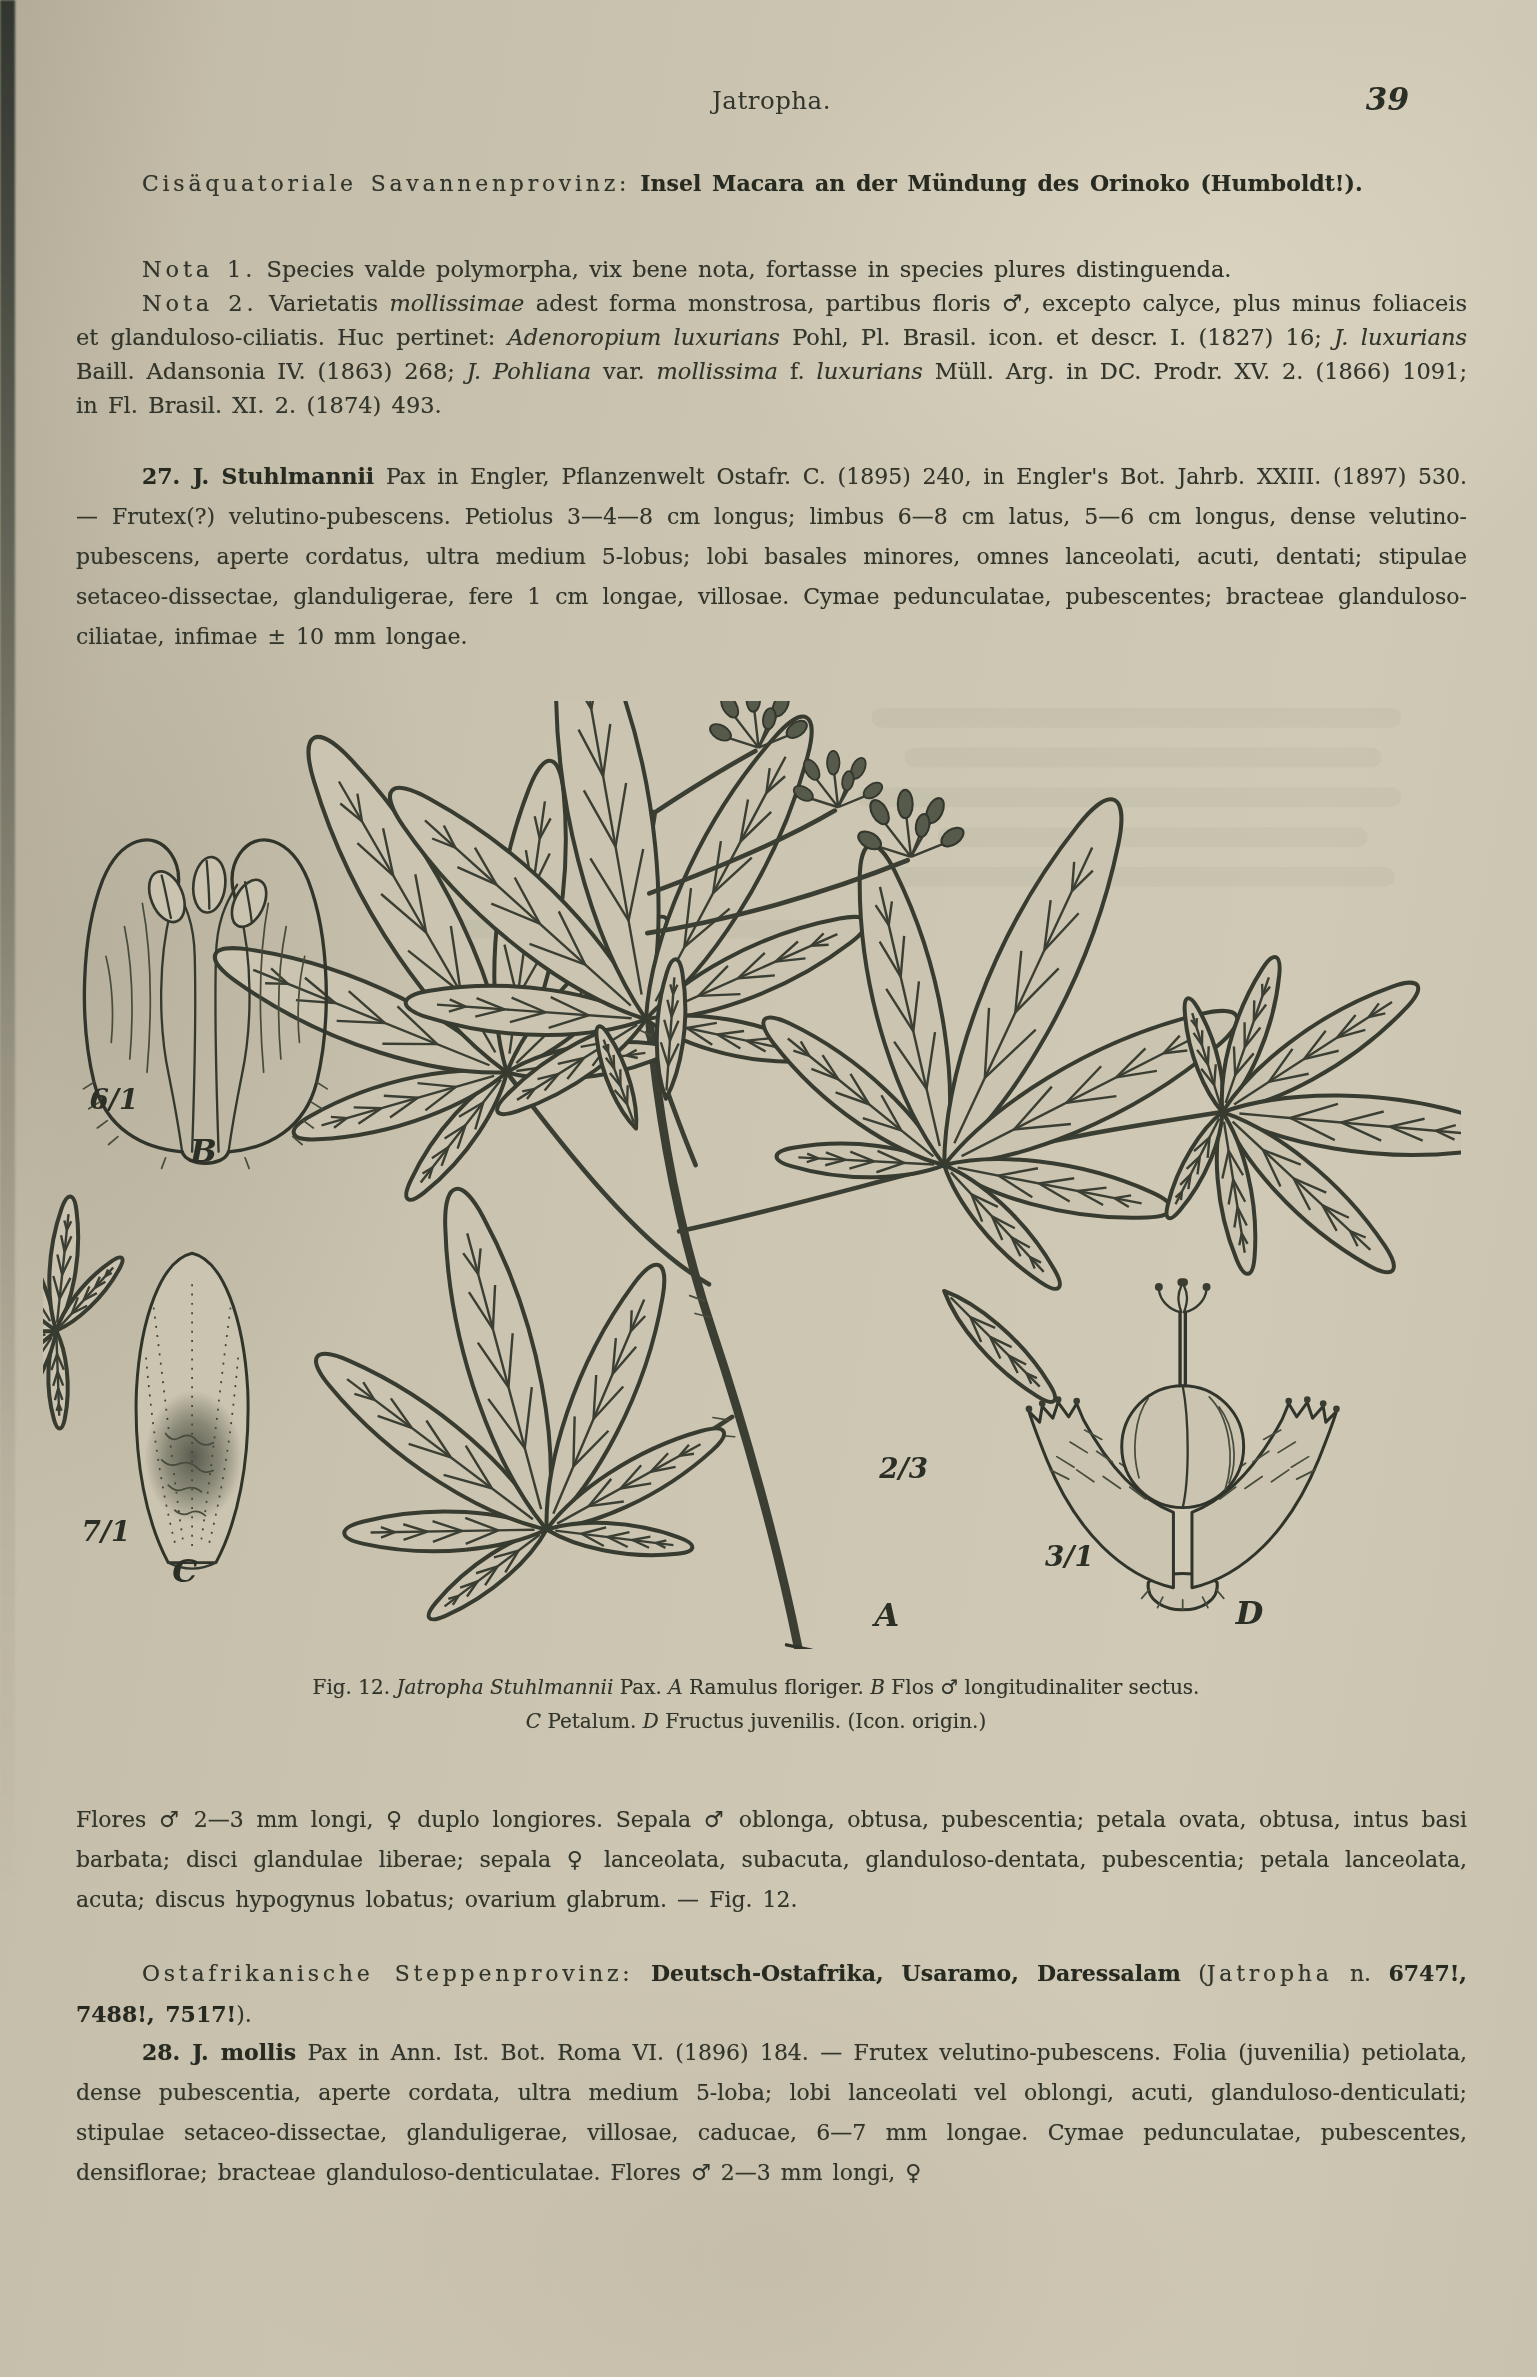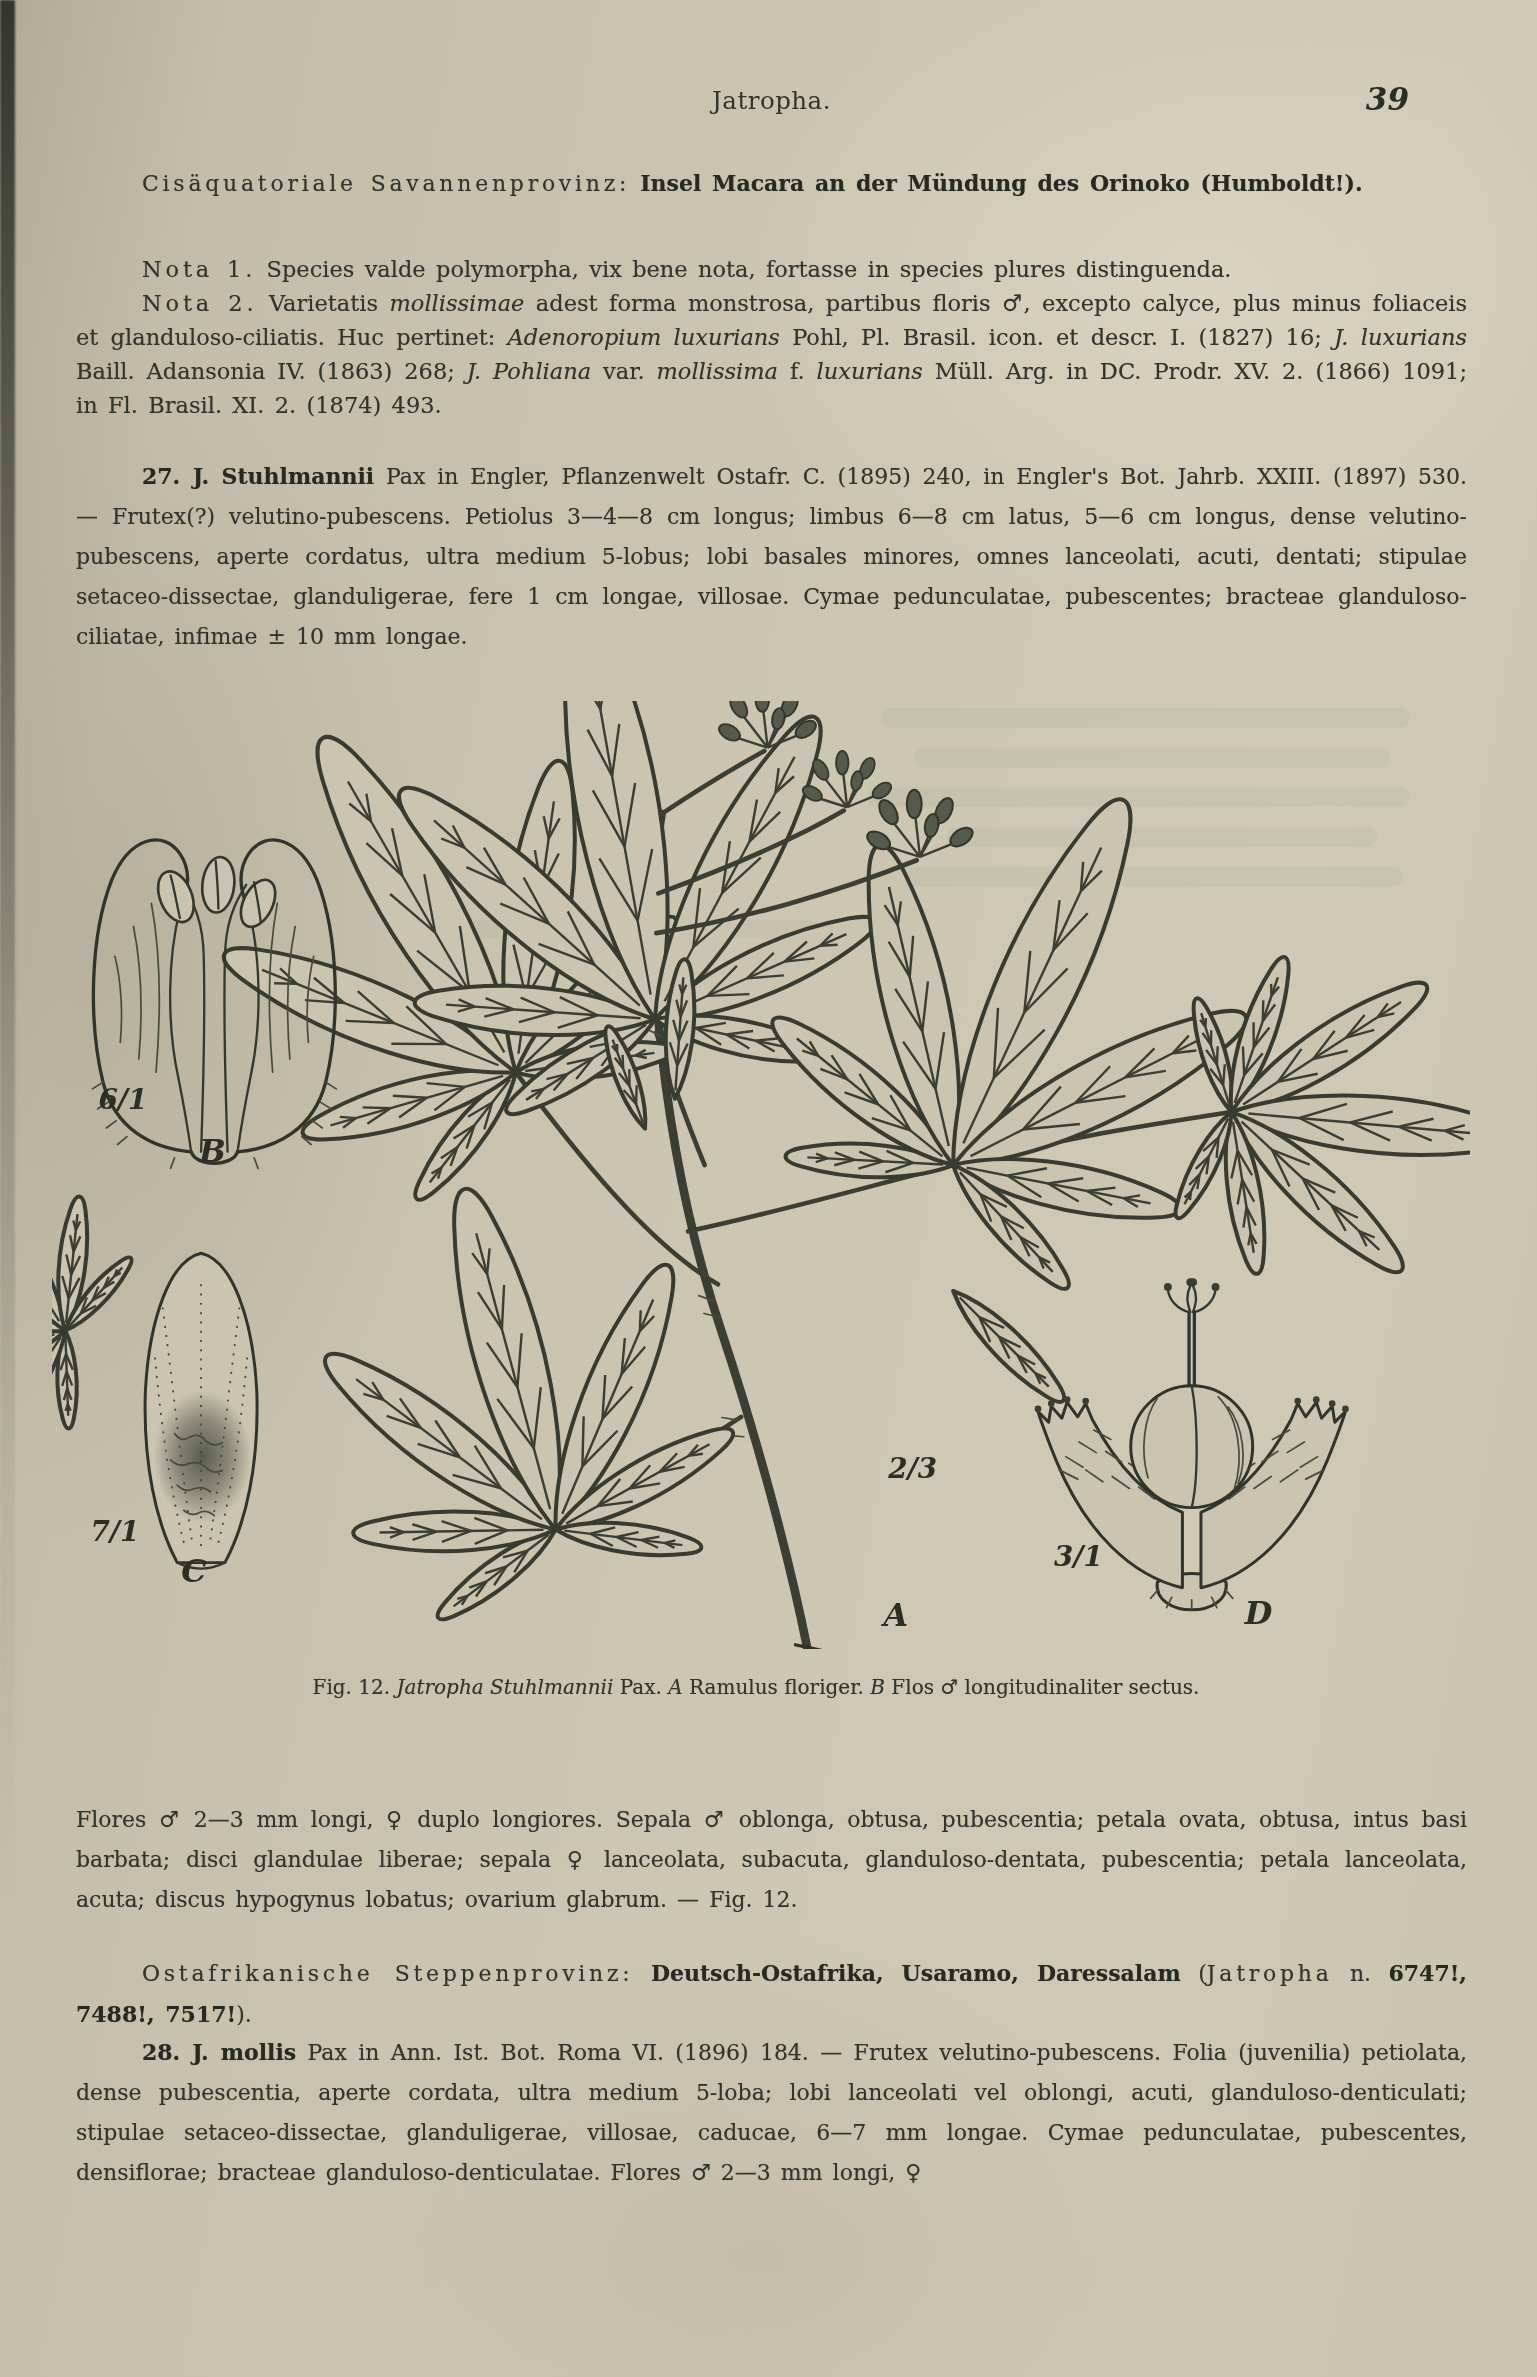--- a/index.html
+++ b/index.html
@@ -37,21 +37,21 @@
   #header-row{
     position:absolute; left:76px; top:86px; width:1391px; height:46px;
   }
   #running-title{
     position:absolute; left:0; right:0; text-align:center;
     font-size:24.5px; letter-spacing:0.02em;
   }
   #page-number{
     position:absolute; right:58px; top:-5.3px; font-size:31px; font-weight:600; color:#2b2e24;font-style:italic;
   }
-  #figure-area{ position:absolute; left:52px; top:701px; width:1418px; height:948px; }
+  #figure-area{ position:absolute; left:43px; top:701px; width:1418px; height:948px; }
   #caption{
     position:absolute; left:90px; top:1670px; width:1332px;
     text-align:center; font-size:20px; line-height:34px;
     text-shadow:0 0 0.7px rgba(50,53,44,0.45);
   }
   
   .stem{stroke:#3b3e33;stroke-width:13;fill:none;stroke-linecap:round}
   .pet{stroke:#3b3e33;stroke-width:7;fill:none;stroke-linecap:round}
   .ln{stroke:#343930;stroke-width:3.5;fill:none;stroke-linecap:round}
   .ln2{stroke:#30342a;stroke-width:5;fill:none;stroke-linecap:round}
@@ -211,20 +211,21 @@
         <text class="figscale" x="1262" y="1172">2/3</text>
         <text class="figlab" x="1255" y="1395">A</text>
         <text class="figscale" x="1512" y="1305">3/1</text>
         <text class="figlab" x="1800" y="1392">D</text>
       </g>
     </svg>
   </div>
 
   <div id="caption">
     <p><span class="seg-pl">Fig. 12. </span><span class="seg-i">Jatropha Stuhlmannii</span><span class="seg-pl"> Pax. </span><span class="seg-i">A</span><span class="seg-pl"> Ramulus floriger. </span><span class="seg-i">B</span><span class="seg-pl"> Flos ♂ longitudinaliter sectus.</span></p>
+    <p><span class="seg-i">C</span><span class="seg-pl"> Petalum. </span><span class="seg-i">D</span><span class="seg-pl"> Fructus juvenilis. (Icon. origin.)</span></p>
   </div>
 
   <p class="textblock" style="top:1800px"><span class="seg-pl">Flores ♂ 2—3 mm longi, ♀ duplo longiores. Sepala ♂ oblonga, obtusa, pubescentia; petala ovata, obtusa, intus basi barbata; disci glandulae liberae; sepala ♀ lanceolata, subacuta, glanduloso-dentata, pubescentia; petala lanceolata, acuta; discus hypogynus lobatus; ovarium glabrum. — Fig. 12.</span></p>
 
   <p class="textblock indent" style="top:1953px"><span class="seg-sp">Ostafrikanische Steppenprovinz:</span><span class="seg-pl"> </span><span class="seg-b">Deutsch-Ostafrika, Usaramo, Daressalam</span><span class="seg-pl"> (</span><span class="seg-sp">Jatropha</span><span class="seg-pl"> n. </span><span class="seg-b">6747!, 7488!, 7517!</span><span class="seg-pl">).</span></p>
 
   <p class="textblock indent" style="top:2032px"><span class="seg-b">28. J. mollis</span><span class="seg-pl"> Pax in Ann. Ist. Bot. Roma VI. (1896) 184. — Frutex velutino-pubescens. Folia (juvenilia) petiolata, dense pubescentia, aperte cordata, ultra medium 5-loba; lobi lanceolati vel oblongi, acuti, glanduloso-denticulati; stipulae setaceo-dissectae, glanduligerae, villosae, caducae, 6—7 mm longae. Cymae pedunculatae, pubescentes, densiflorae; bracteae glanduloso-denticulatae. Flores ♂ 2—3 mm longi, ♀</span></p>
 </div>
 
 

